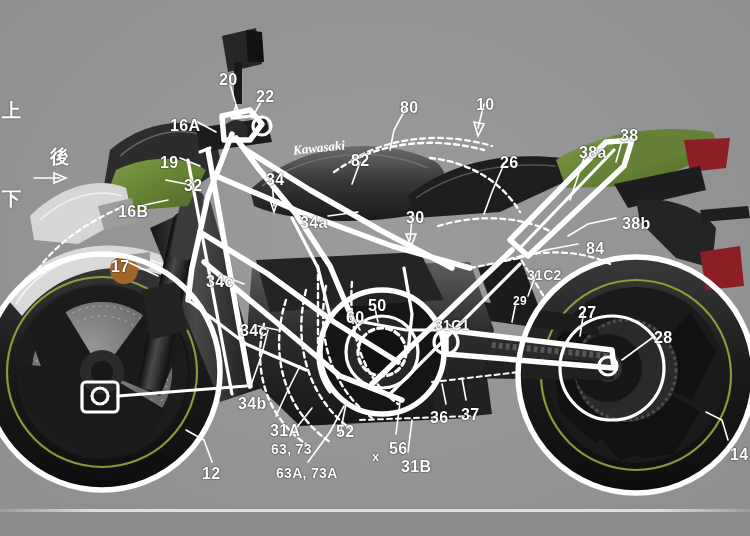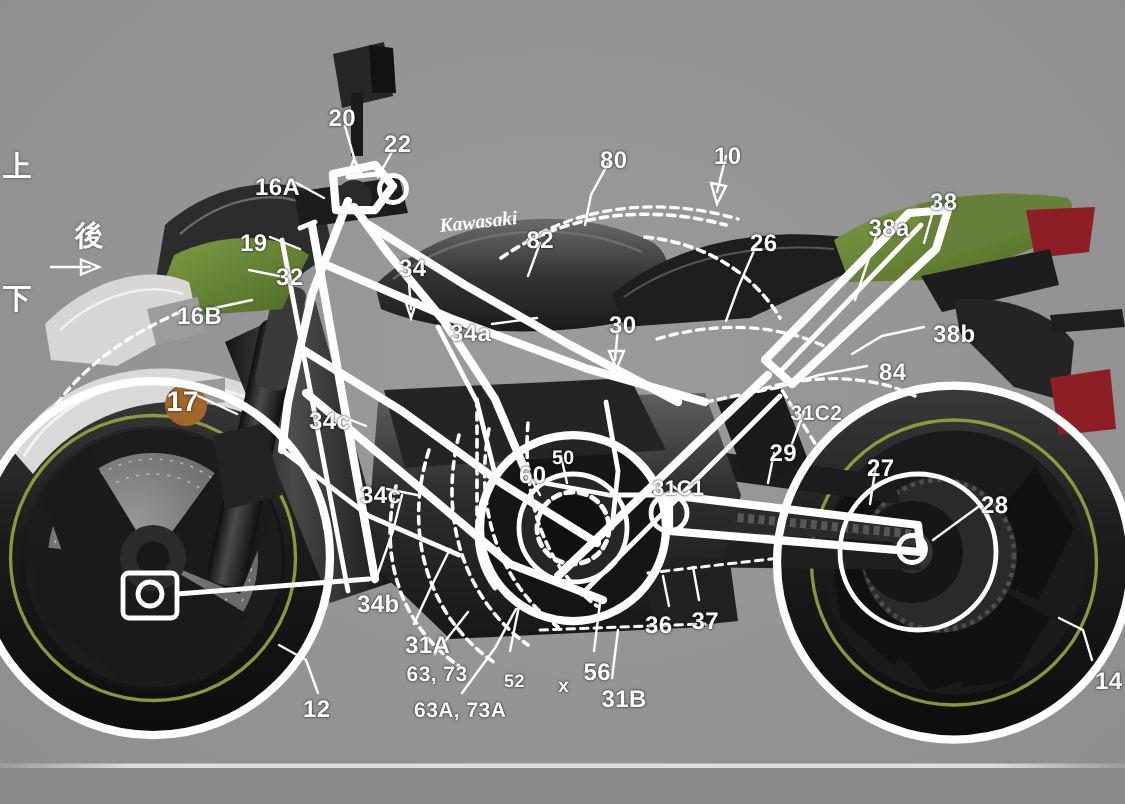--- a/index.html
+++ b/index.html
@@ -336,48 +336,48 @@
 
   <div class="kawa" style="left:293px;top:140px;font-size:13px;">Kawasaki</div>
 
   <div id="callouts">
       <div class="lbl" style="left: 219px; top: 72px; font-size: 16px;">20</div>
       <div class="lbl" style="left: 256px; top: 89px; font-size: 16px;">22</div>
       <div class="lbl" style="left: 170px; top: 118px; font-size: 16px;">16A</div>
       <div class="lbl" style="left: 160px; top: 155px; font-size: 16px;">19</div>
       <div class="lbl" style="left: 143px; top: 178px; font-size: 16px; margin-left: 41px;">32</div>
       <div class="lbl" style="left: 118px; top: 204px; font-size: 16px;">16B</div>
-      <div class="lbl" style="left: 111px; top: 259px; font-size: 19px;">17</div>
+      <div class="lbl" style="left: 111px; top: 259px; font-size: 16px;">17</div>
       <div class="lbl" style="left: 202px; top: 466px; font-size: 16px;">12</div>
       <div class="lbl" style="left: 266px; top: 172px; font-size: 16px;">34</div>
       <div class="lbl" style="left: 300px; top: 215px; font-size: 16px;">34a</div>
       <div class="lbl" style="left: 206px; top: 274px; font-size: 16px;">34c</div>
       <div class="lbl" style="left: 240px; top: 323px; font-size: 16px;">34c</div>
       <div class="lbl" style="left: 238px; top: 396px; font-size: 16px;">34b</div>
       <div class="lbl" style="left: 400px; top: 100px; font-size: 16px;">80</div>
       <div class="lbl" style="left: 351px; top: 153px; font-size: 16px;">82</div>
       <div class="lbl" style="left: 476px; top: 97px; font-size: 16px;">10</div>
       <div class="lbl" style="left: 500px; top: 155px; font-size: 16px;">26</div>
       <div class="lbl" style="left: 406px; top: 210px; font-size: 16px;">30</div>
       <div class="lbl" style="left: 620px; top: 128px; font-size: 16px;">38</div>
       <div class="lbl" style="left: 579px; top: 145px; font-size: 16px;">38a</div>
       <div class="lbl" style="left: 622px; top: 216px; font-size: 16px;">38b</div>
       <div class="lbl" style="left: 586px; top: 241px; font-size: 16px;">84</div>
       <div class="lbl" style="left: 527px; top: 268px; font-size: 14px;">31C2</div>
-      <div class="lbl" style="left: 513px; top: 295px; font-size: 16px;">29</div>
+      <div class="lbl" style="left: 513px; top: 295px; font-size: 12px;">29</div>
       <div class="lbl" style="left: 578px; top: 305px; font-size: 16px;">27</div>
       <div class="lbl" style="left: 654px; top: 330px; font-size: 16px;">28</div>
       <div class="lbl" style="left: 435px; top: 318px; font-size: 14px; text-align: right;">31C1</div>
       <div class="lbl" style="left: 346px; top: 310px; font-size: 16px;">60</div>
-      <div class="lbl" style="left: 368px; top: 298px; font-size: 13px;">50</div>
+      <div class="lbl" style="left: 368px; top: 298px; font-size: 16px;">50</div>
       <div class="lbl" style="left: 430px; top: 410px; font-size: 16px;">36</div>
       <div class="lbl" style="left: 461px; top: 407px; font-size: 16px;">37</div>
       <div class="lbl" style="left: 270px; top: 423px; font-size: 16px;">31A</div>
       <div class="lbl" style="left: 271px; top: 442px; font-size: 14px;">63, 73</div>
-      <div class="lbl" style="left: 336px; top: 448px; font-size: 12px; text-align: center;">52</div>
+      <div class="lbl" style="left: 336px; top: 424px; font-size: 16px; text-align: center;">52</div>
       <div class="lbl" style="left: 372px; top: 450px; font-size: 13px;">x</div>
       <div class="lbl" style="left: 389px; top: 441px; font-size: 16px;">56</div>
       <div class="lbl" style="left: 401px; top: 459px; font-size: 16px; text-align: center;">31B</div>
       <div class="lbl" style="left: 276px; top: 466px; font-size: 14px;">63A, 73A</div>
       <div class="lbl" style="left: 730px; top: 447px; font-size: 16px;">14</div>
     </div>
 
   <div id="bottomband"></div>
   <div id="bottomline"></div>
 </div>

